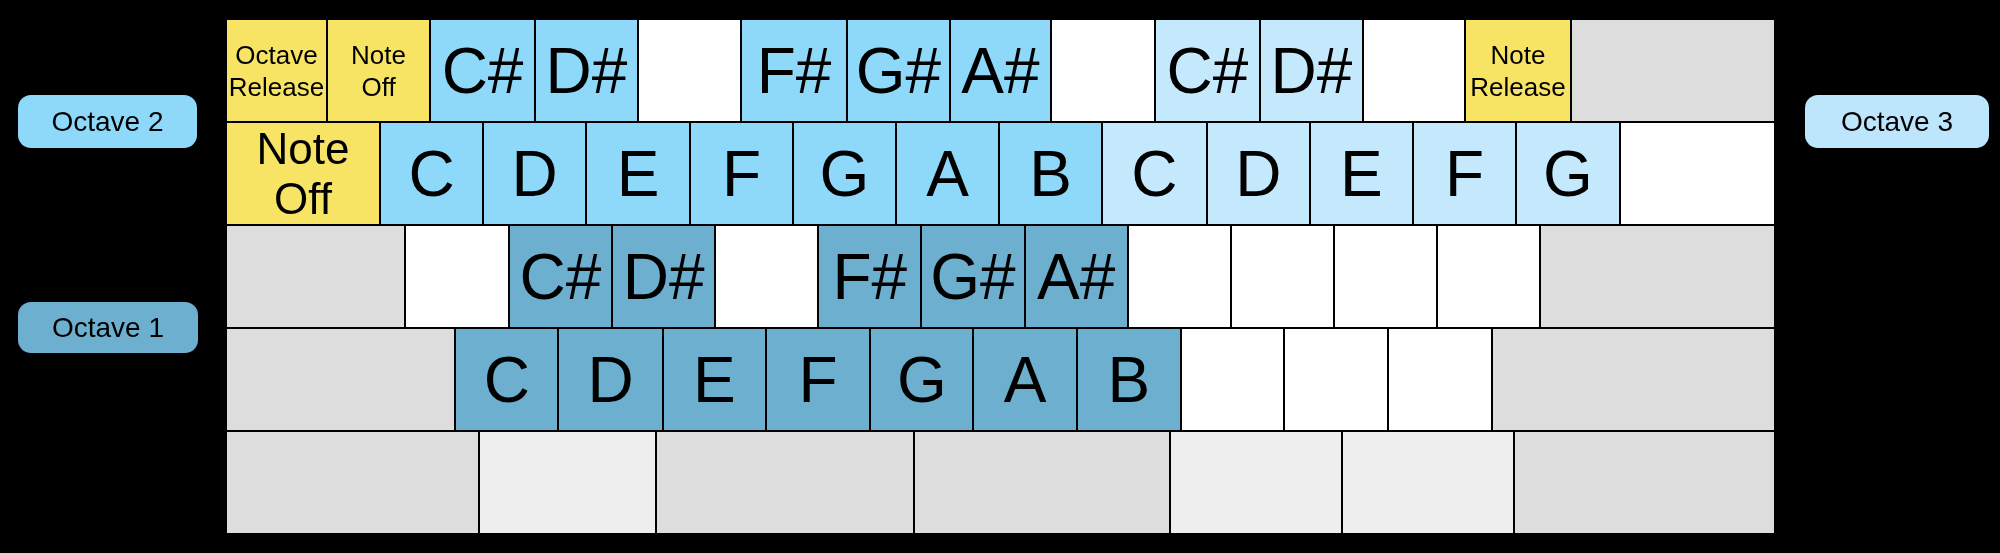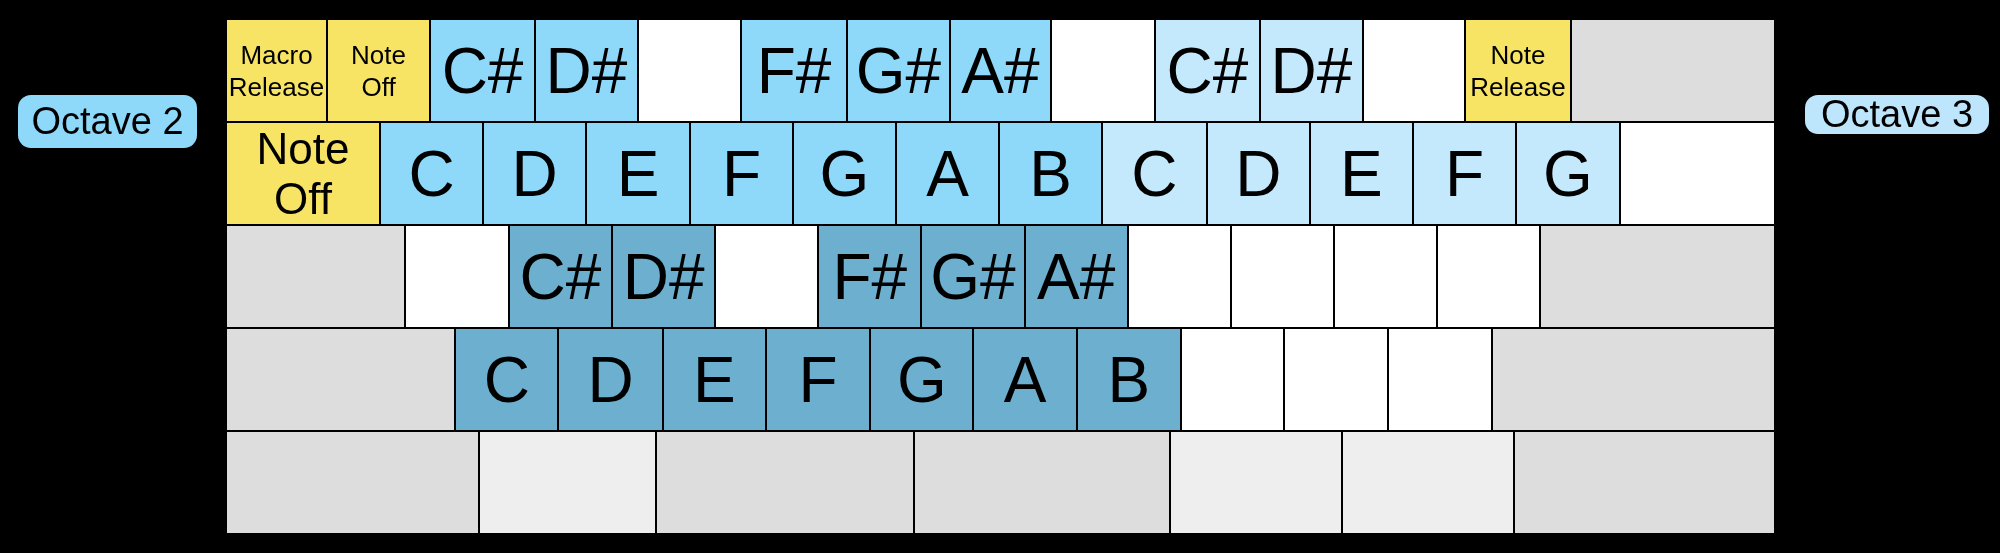--- a/index.html
+++ b/index.html
@@ -48,38 +48,39 @@
   }
   .key.sm { font-size: 26px; line-height: 32px; }
   .key.md { font-size: 44px; line-height: 50px; }
   .key.lg { font-size: 64px; line-height: 66px; }
   .badge {
     position: absolute;
     display: flex;
     align-items: center;
     justify-content: center;
     border-radius: 13px;
-    font-size: 38px;
+    font-size: 28px;
     color: #000;
     box-sizing: border-box;
   }
   #badge-octave2 { left: 18px;   top: 95px;  width: 179px; height: 53px; }
   #badge-octave1 { left: 18px;   top: 302px; width: 180px; height: 51px; }
-  #badge-octave3 { left: 1805px; top: 95px;  width: 184px; height: 39px; }
+  #badge-octave3 { left: 1805px; top: 95px;  width: 184px; height: 53px; }
 </style>
 </head>
 <body>
 
 <div id="stage">
   <div id="badge-octave2" class="badge" style="background: rgb(142, 216, 250);">Octave 2</div>
+  <div id="badge-octave1" class="badge" style="background: rgb(108, 175, 206);">Octave 1</div>
   <div id="badge-octave3" class="badge" style="background: rgb(189, 230, 252);">Octave 3</div>
   <div id="keyboard">
       <div class="kb-row">
         <div class="key sm" style="flex-grow: 101; background: rgb(247, 228, 100);">
-          <div>Macro</div>
+          <div>Octave</div>
           <div>Release</div>
         </div>
         <div class="key sm" style="flex-grow: 103; background: rgb(247, 228, 100);">
           <div>Note</div>
           <div>Off</div>
         </div>
         <div class="key lg" style="flex-grow: 105; background: rgb(142, 216, 250);">
           <div>C#</div>
         </div>
         <div class="key lg" style="flex-grow: 103; background: rgb(142, 216, 250);">

